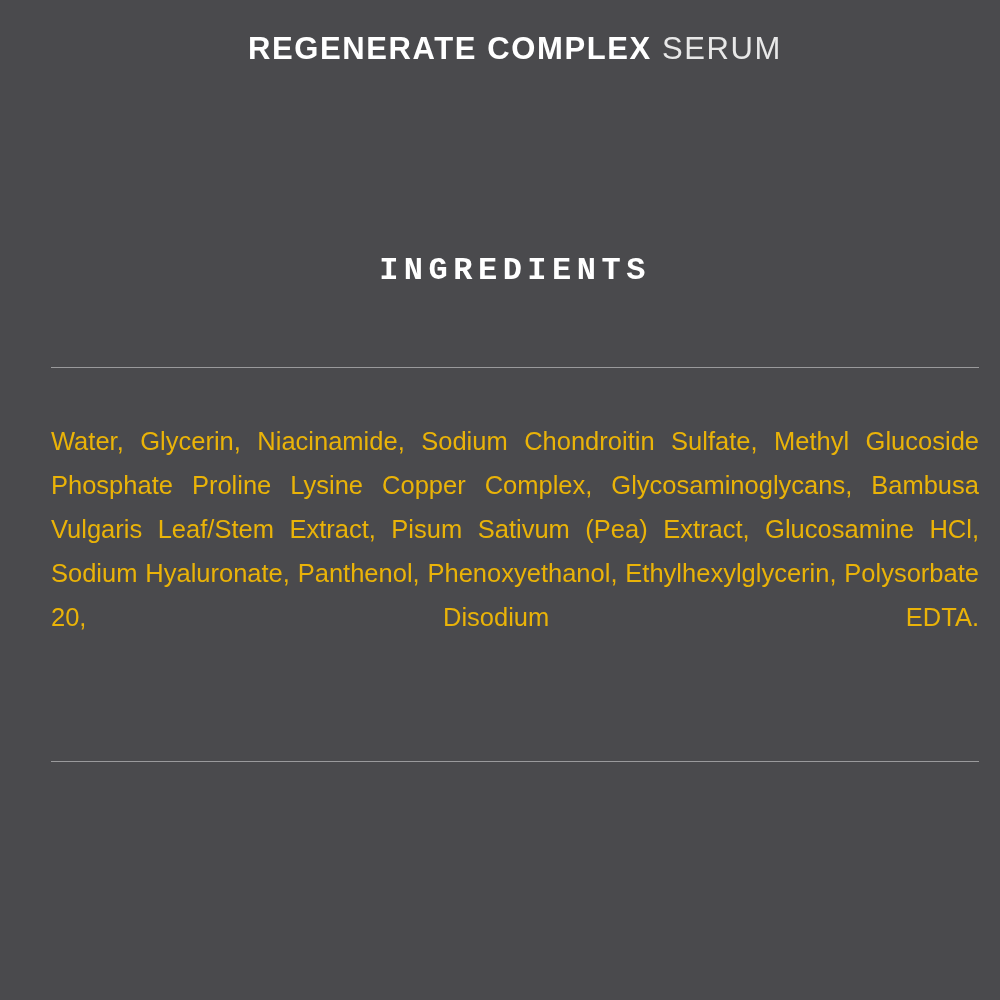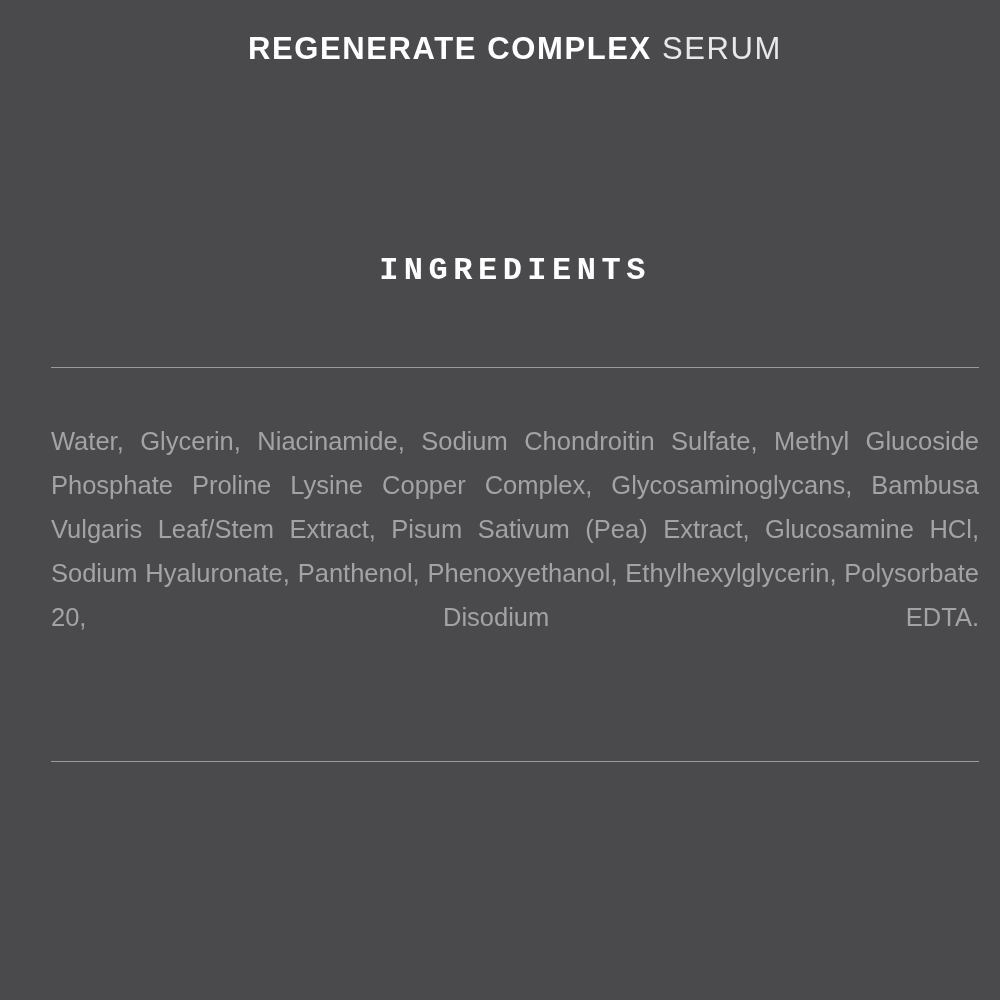--- a/index.html
+++ b/index.html
@@ -61,21 +61,21 @@
   .rule-bottom {
     margin-top: 78px;
   }
 
   .ingredients-body {
     margin: 0 36px;
     padding-top: 52px;
     font-size: 25.5px;
     line-height: 1.72;
     text-align: justify;
-    color: #a3a3a3;
+    color: #eab308;
     font-weight: 400;
   }
   .ingredients-body:after {
     content: "";
     display: inline-block;
     width: 100%;
   }
 </style>
 </head>
 <body>

